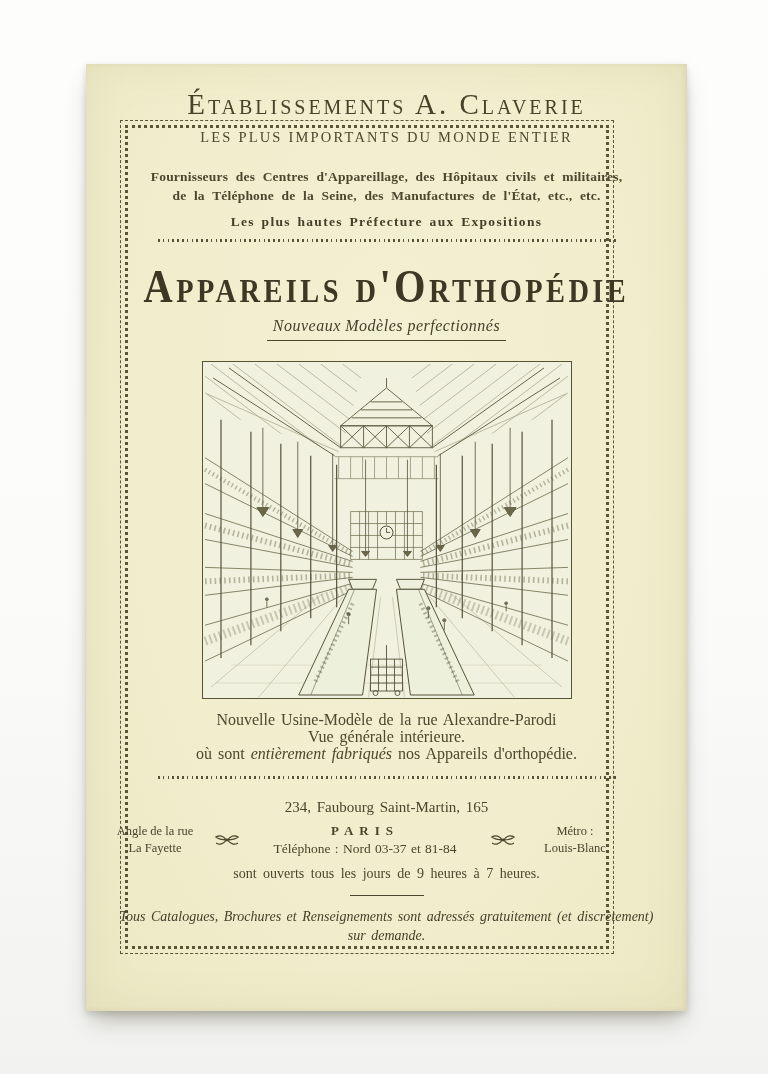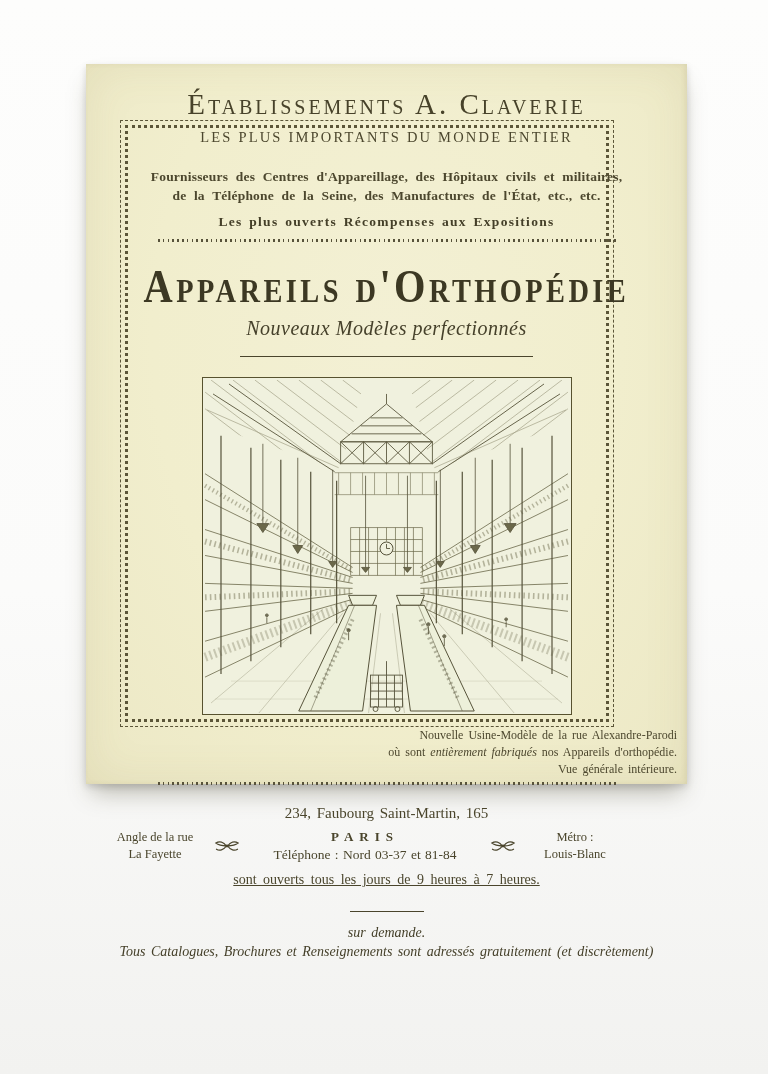--- a/index.html
+++ b/index.html
@@ -2,21 +2,21 @@
 <html><head>
 <meta charset="utf-8">
 <style>
   html,body{margin:0;padding:0;}
   body{
     width:768px;height:1074px;position:relative;overflow:hidden;
     background:linear-gradient(180deg,#fdfdfc 0%,#fbfbfa 55%,#f2f2f0 100%);
     font-family:"Liberation Serif", serif;
   }
   .paper{
-    position:absolute;left:86px;top:64px;width:601px;height:720px;
+    position:absolute;left:86px;top:64px;width:601px;height:947px;
     background:radial-gradient(ellipse at 50% 38%, #f3f0d4 0%, #f1eecd 55%, #ece8c5 100%);
     box-shadow:0 14px 22px -6px rgba(70,65,40,.35), 0 3px 7px rgba(0,0,0,.14),
                inset 0 0 46px rgba(135,120,60,.10), inset -2px 0 5px rgba(120,110,70,.10);
     color:#4a452c;
   }
   .frame{
     position:absolute;left:34px;right:73px;top:56px;bottom:57px;
     border:1px dashed #5b5538;
   }
   .frame-inner{
@@ -38,57 +38,57 @@
     height:3px;width:458px;margin:0 auto 20px;
     background:repeating-linear-gradient(90deg,#57523a 0 1.6px,transparent 1.6px 4.8px);
   }
   .main-title{
     display:inline-block;transform:scaleX(.86);transform-origin:center;
     font-variant:small-caps;font-weight:bold;font-size:47px;letter-spacing:4px;
     color:#3c3823;white-space:nowrap;margin-bottom:6px;line-height:1.05;
   }
   .subtitle-wrap{margin-bottom:20px;}
   .subtitle{
-    display:inline-block;font-style:italic;font-size:20px;letter-spacing:.5px;
-    border-bottom:1px solid #4a452c;padding:0 6px 16px;color:#45402a;
+    display:inline-block;font-style:italic;font-size:16px;letter-spacing:.5px;
+    border-bottom:1px solid #4a452c;padding:0 6px 5px;color:#45402a;
   }
   .engraving{
     width:370px;height:338px;margin:0 auto 12px;border:1.5px solid #57522f;
     box-sizing:border-box;background:#f0f1de;
   }
-  .caption{font-size:12px;line-height:17px;word-spacing:2px;color:#4c472e;margin-bottom:4px;text-align:right;}
+  .caption{font-size:16px;line-height:17px;word-spacing:2px;color:#4c472e;margin-bottom:14px;}
   .caption .em{font-style:italic;}
   .f-company{font-variant:small-caps;font-size:23px;letter-spacing:2.5px;color:#47422a;margin:17px 0 8px;white-space:nowrap;}
   .address{font-size:15px;word-spacing:2px;margin-bottom:7px;}
   .inforow{display:flex;align-items:center;justify-content:flex-start;margin-bottom:9px;}
   .inforow .side{width:118px;font-size:12.5px;line-height:17px;}
   .inforow .mid{flex:0 0 250px;}
   .city{font-size:13px;font-weight:bold;letter-spacing:6px;margin-bottom:2px;}
   .phone{font-size:13.5px;word-spacing:1px;}
   .fleuron{width:26px;height:14px;flex:0 0 26px;}
-  .hours{font-size:14px;word-spacing:3px;margin-bottom:23px;text-decoration:underline;}
+  .hours{font-size:14px;word-spacing:3px;margin-bottom:13px;}
   .shortrule{width:74px;height:1px;background:#4a452c;margin:0 auto 11px;}
   .notice{font-style:italic;font-size:14px;line-height:19px;word-spacing:2px;color:#45402a;}
 </style>
 </head>
 <body>
 
 <div class="paper">
   <div class="frame">
     <div class="frame-inner"></div>
   </div>
   <div class="content">
 
     <div class="company">Établissements A. Claverie</div>
     <div class="tagline">LES PLUS IMPORTANTS DU MONDE ENTIER</div>
     <div class="suppliers">
       <div>Fournisseurs des Centres d'Appareillage, des Hôpitaux civils et militaires,</div>
       <div>de la Téléphone de la Seine, des Manufactures de l'État, etc., etc.</div>
     </div>
-    <div class="awards">Les plus ouverts Récompenses aux Expositions</div>
+    <div class="awards">Les plus hautes Préfecture aux Expositions</div>
     <div class="dotrule"></div>
 
     <div><span class="main-title">Appareils d'Orthopédie</span></div>
     <div class="subtitle-wrap"><span class="subtitle">Nouveaux Modèles perfectionnés</span></div>
 
     <div class="engraving">
       <svg viewBox="0 0 368 336" width="367" height="335">
         <defs>
           <clipPath id="roofL">
               <polygon points="2,2 162,2 138,92 2,46"></polygon>
@@ -298,22 +298,22 @@
           <circle cx="64" cy="238" r="1.4" fill="#4f4c33"></circle>
             <line x1="64" y1="240" x2="64" y2="246"></line>
           <circle cx="304" cy="242" r="1.4" fill="#4f4c33"></circle>
             <line x1="304" y1="244" x2="304" y2="250"></line>
         </g>
       </svg>
     </div>
 
     <div class="caption">
       <div>Nouvelle Usine-Modèle de la rue Alexandre-Parodi</div>
+      <div>Vue générale intérieure.</div>
       <div><span>où sont </span><span class="em">entièrement fabriqués</span><span> nos Appareils d'orthopédie.</span></div>
-      <div>Vue générale intérieure.</div>
     </div>
 
     <div class="dotrule"></div>
 
     <div class="address">234, Faubourg Saint-Martin, 165</div>
 
     <div class="inforow">
       <div class="side">
         <div>Angle de la rue</div>
         <div>La Fayette</div>
@@ -338,18 +338,18 @@
       </svg>
       <div class="side">
         <div>Métro :</div>
         <div>Louis-Blanc</div>
       </div>
     </div>
 
     <div class="hours">sont ouverts tous les jours de 9 heures à 7 heures.</div>
     <div class="shortrule"></div>
     <div class="notice">
+      <div>Tous Catalogues, Brochures et Renseignements sont adressés gratuitement (et discrètement)</div>
       <div>sur demande.</div>
-      <div>Tous Catalogues, Brochures et Renseignements sont adressés gratuitement (et discrètement)</div>
     </div>
 
   </div>
 </div>
 
 </body></html>

